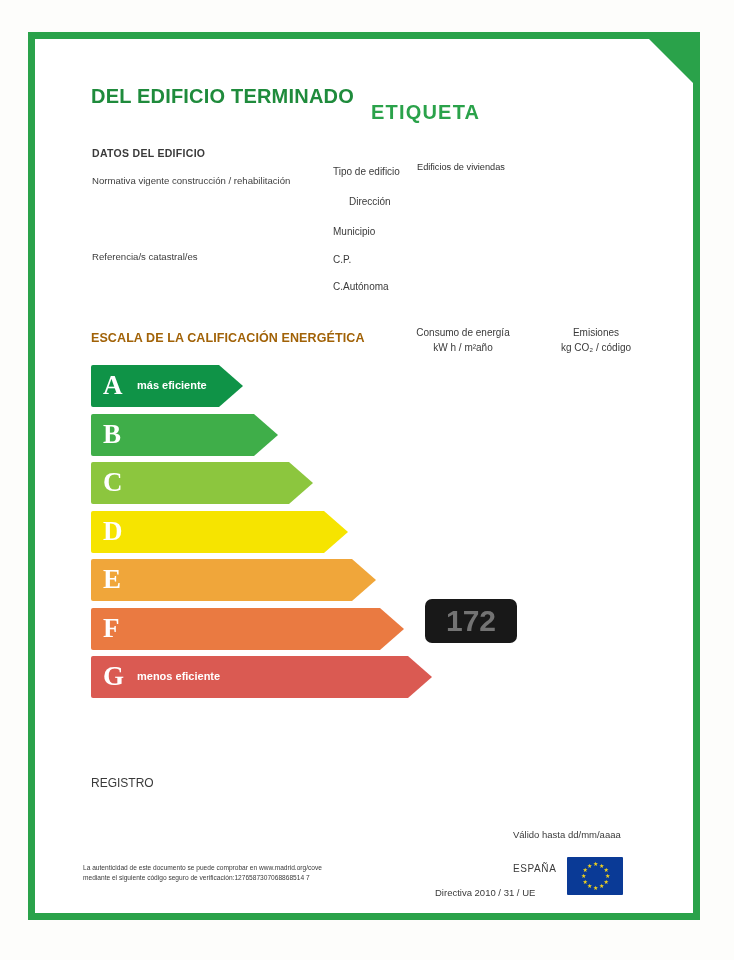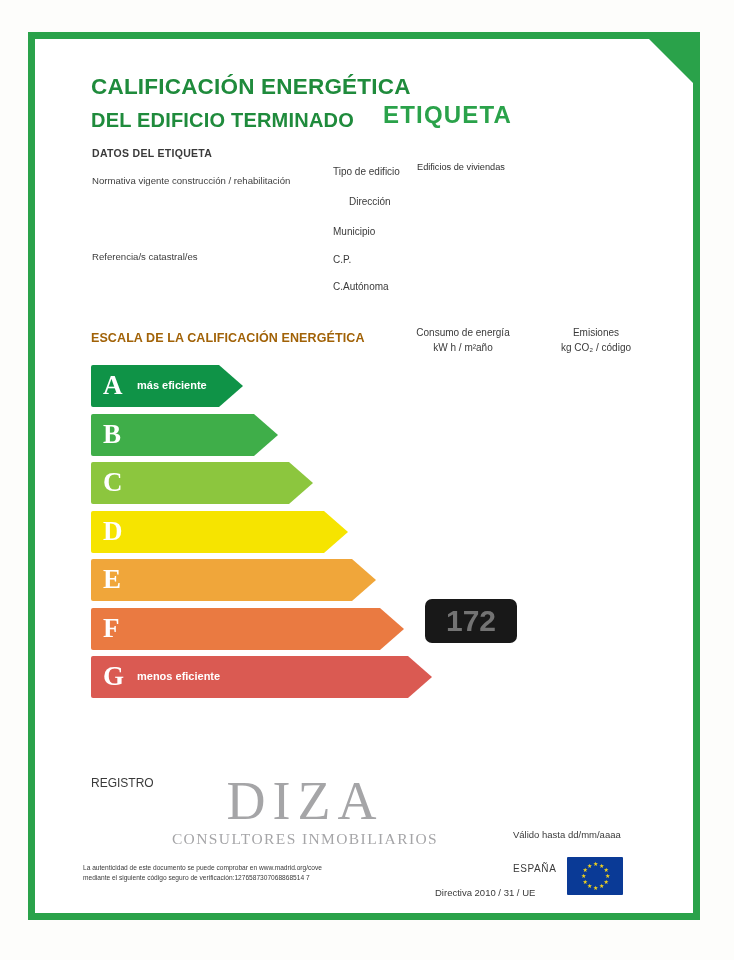--- a/index.html
+++ b/index.html
@@ -80,25 +80,24 @@
     font-weight: bold;
     color: #1f8b3c;
     letter-spacing: 0.2px;
     line-height: 1.15;
     margin-top: 10px;
   }
   #etiqueta {
     position: absolute;
     left: 336px;
     top: 62px;
-    font-size: 24px;
+    font-size: 20px;
     font-weight: bold;
     color: #2aa24a;
     letter-spacing: 1.2px;
-    margin-left: 12px;
   }
 
   
   #datos-heading {
     position: absolute;
     left: 57px;
     top: 108px;
     font-size: 10.5px;
     font-weight: bold;
     color: #3a3a3a;
@@ -320,26 +319,25 @@
 <div id="sheet">
 
   <div id="frame">
     <div id="corner-cut">
       <div id="corner-cut-inner"></div>
     </div>
 
     <div class="inner">
 
       <div id="title-block">
-        <div id="title-line1">CALIFICACIÓN ENERGÉTICA</div>
         <div id="title-line2">DEL EDIFICIO TERMINADO</div>
       </div>
       <div id="etiqueta">ETIQUETA</div>
 
-      <div id="datos-heading">DATOS DEL ETIQUETA</div>
+      <div id="datos-heading">DATOS DEL EDIFICIO</div>
 
       <div class="left-label" id="normativa">Normativa vigente construcción / rehabilitación</div>
       <div class="left-label" id="referencia">Referencia/s catastral/es</div>
 
       <div class="mid-label" id="tipo-edificio-label">Tipo de edificio</div>
       <div id="tipo-edificio-value">Edificios de viviendas</div>
       <div class="mid-label" id="direccion-label">Dirección</div>
       <div class="mid-label" id="municipio-label">Municipio</div>
       <div class="mid-label" id="cp-label">C.P.</div>
       <div class="mid-label" id="cautonoma-label">C.Autónoma</div>
@@ -392,24 +390,20 @@
             <div class="arrow" style="left: 317px; border-left: 24px solid rgb(218, 90, 82);"></div>
             <div class="letter">G</div>
             <div class="note">menos eficiente</div>
           </div>
         </div>
 
       <div class="badge" id="consumo-badge">172</div>
 
       <div id="registro">REGISTRO</div>
 
-      <div id="watermark">
-        <div id="wm-main">DIZA</div>
-        <div id="wm-sub">CONSULTORES INMOBILIARIOS</div>
-      </div>
 
       <div id="verification">
         <div>La autenticidad de este documento se puede comprobar en www.madrid.org/cove</div>
         <div>mediante el siguiente código seguro de verificación:1276587307068868514 7</div>
       </div>
 
       <div id="valido">Válido hasta dd/mm/aaaa</div>
       <div id="espana">ESPAÑA</div>
       <div id="directiva">Directiva 2010 / 31 / UE</div>
 

